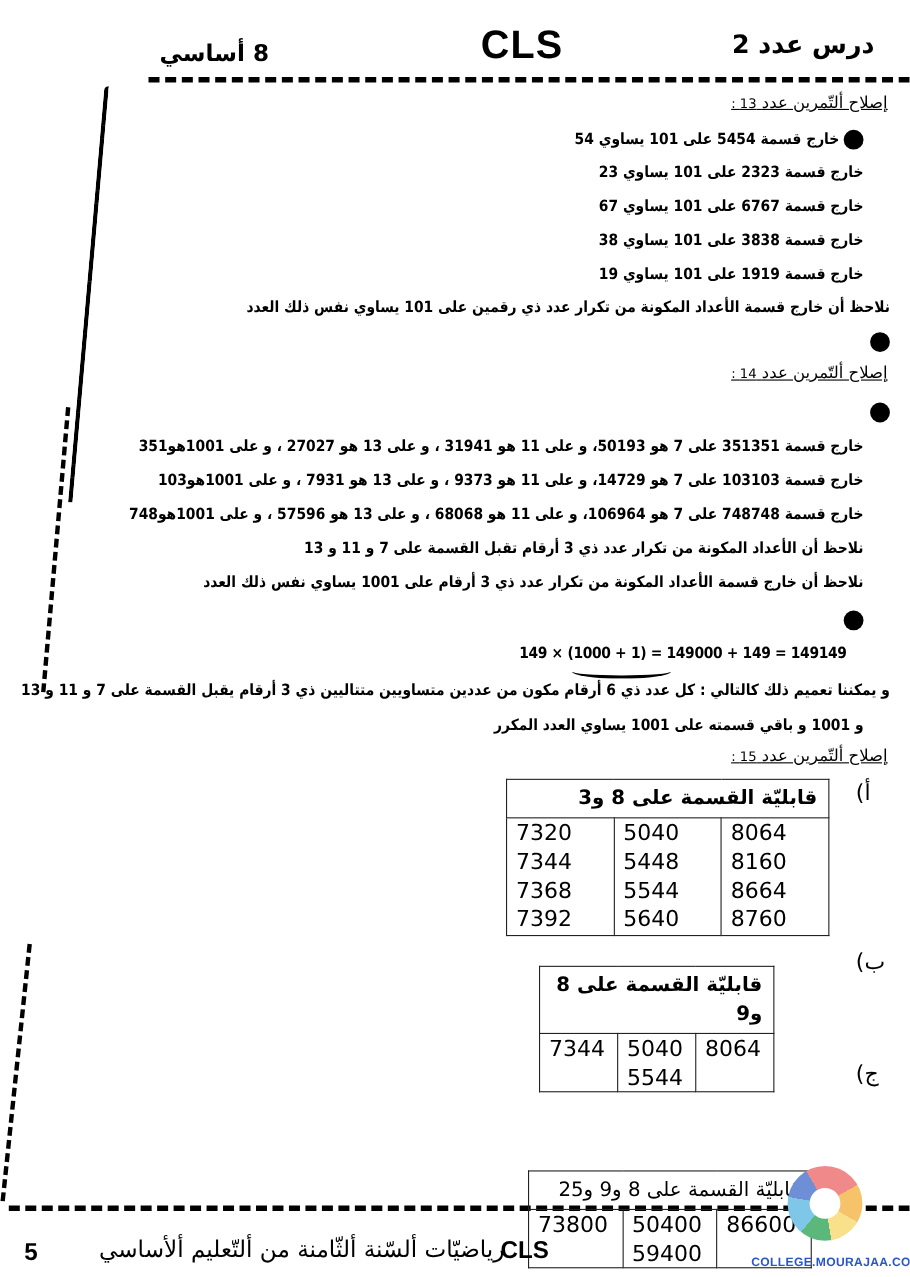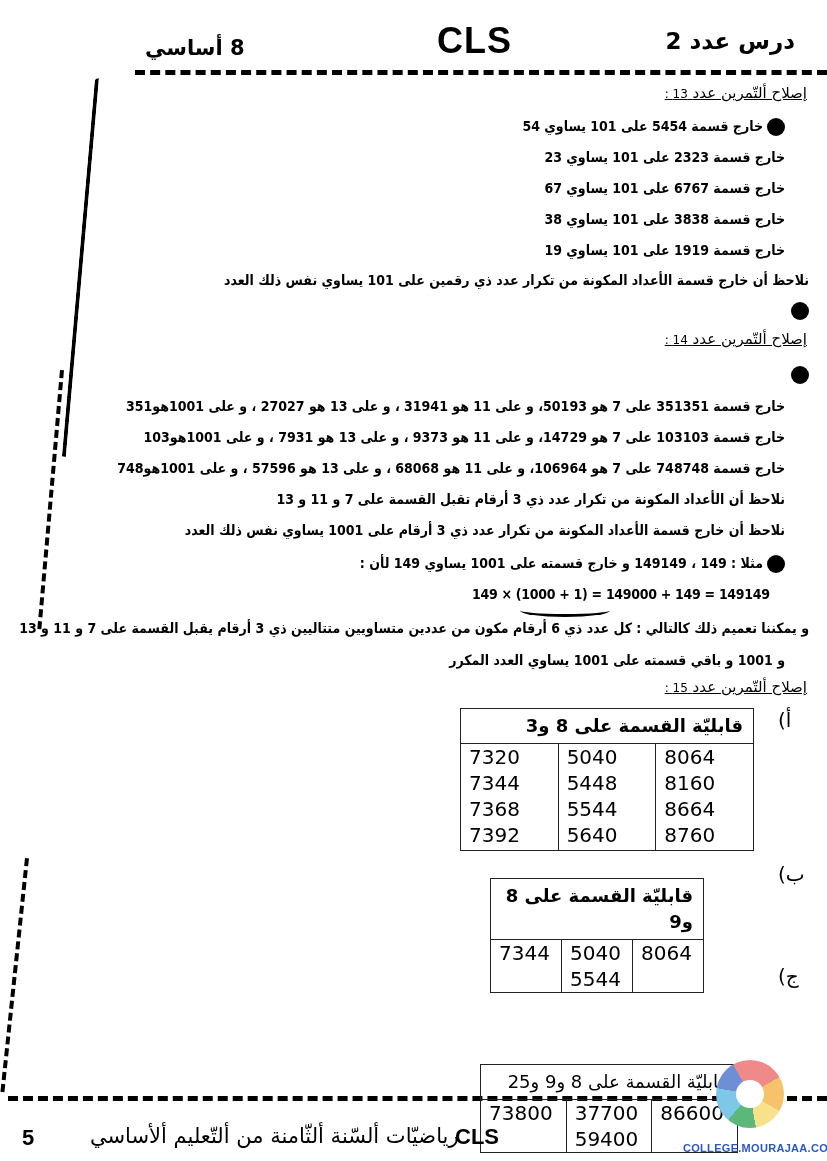--- a/index.html
+++ b/index.html
@@ -59,21 +59,21 @@
 <div class="abs section-title" style="top:330px;">
   <span>إصلاح ألتّمرين عدد</span>
   <span class="num">14 :</span>
 </div>
 <div class="abs line" style="top:366px; right:18px;"><span class="bullet"></span></div>
 <div class="abs line" style="top:398px;">خارج قسمة 351351 على 7 هو 50193، و على 11 هو 31941 ، و على 13 هو 27027 ، و على 1001هو351</div>
 <div class="abs line" style="top:429px;">خارج قسمة 103103 على 7 هو 14729، و على 11 هو 9373 ، و على 13 هو 7931 ، و على 1001هو103</div>
 <div class="abs line" style="top:460px;">خارج قسمة 748748 على 7 هو 106964، و على 11 هو 68068 ، و على 13 هو 57596 ، و على 1001هو748</div>
 <div class="abs line" style="top:491px;">نلاحظ أن الأعداد المكونة من تكرار عدد ذي 3 أرقام تقبل القسمة على 7 و 11 و 13</div>
 <div class="abs line" style="top:522px;">نلاحظ أن خارج قسمة الأعداد المكونة من تكرار عدد ذي 3 أرقام على 1001 يساوي نفس ذلك العدد</div>
-<div class="abs line" style="top:555px;"><span class="bullet"></span><span>مثلا : 149 ، 149149 و خارج قسمته على 1001 يساوي 149 لأن :</span></div>
+<div class="abs line" style="top:555px;"><span class="bullet"></span></div>
 <div class="abs line" style="top:586px; direction:ltr; left:472px; right:auto;">149 × (1000 + 1) = 149000 + 149 = 149149</div>
 <div class="underline-arc"></div>
 <div class="abs line" style="top:620px; right:18px;">و يمكننا تعميم ذلك كالتالي : كل عدد ذي 6 أرقام مكون من عددين متساويين متتاليين ذي 3 أرقام يقبل القسمة على 7 و 11 و 13</div>
 <div class="abs line" style="top:652px;">و 1001 و باقي قسمته على 1001 يساوي العدد المكرر</div>
 
 <div class="abs section-title" style="top:678px;">
   <span>إصلاح ألتّمرين عدد</span>
   <span class="num">15 :</span>
 </div>
 
@@ -131,21 +131,21 @@
 <table class="table" style="left:480px; top:1064px; width:258px;">
   <tbody>
       <tr>
         <td colspan="3" class="cap" style="font-weight:normal;">قابليّة القسمة على 8 و9 و25</td>
       </tr>
   <tr>
     <td>
       <div>73800</div>
     </td>
     <td>
-      <div>37700</div>
+      <div>50400</div>
       <div>59400</div>
     </td>
     <td>
       <div>86600</div>
     </td>
   </tr>
 </tbody>
   </table>
 
 <div class="logo"></div>

